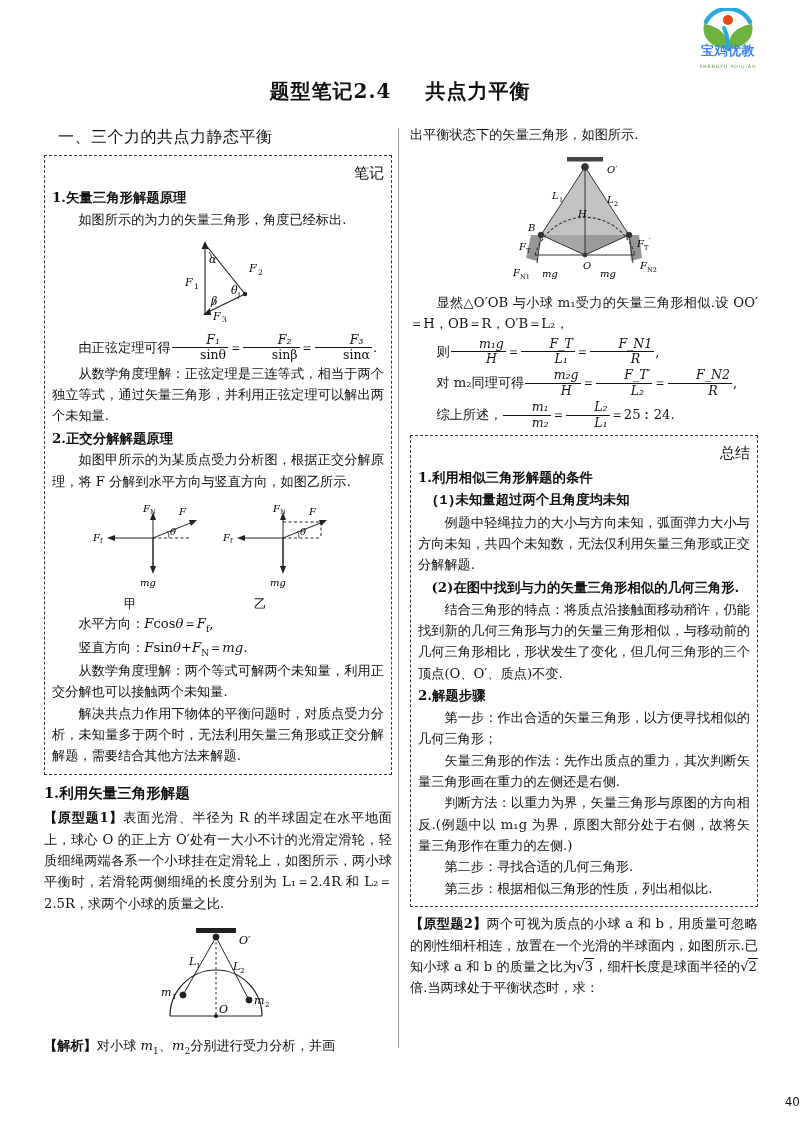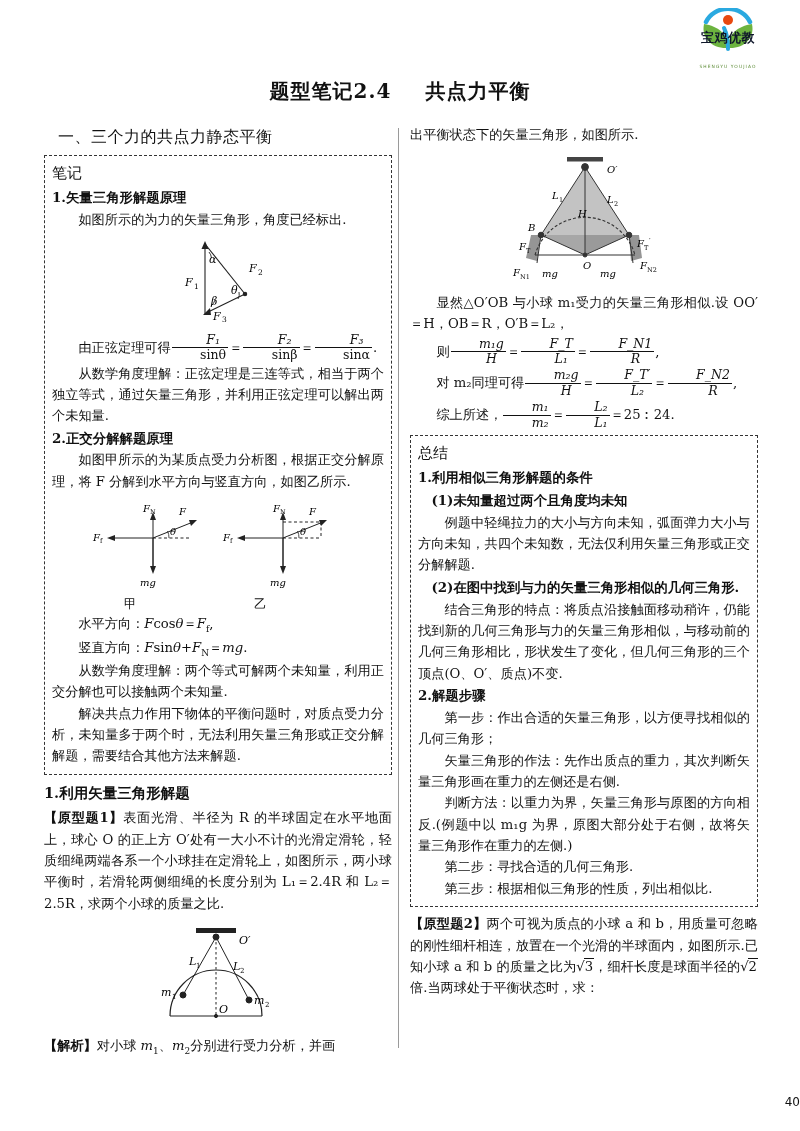--- a/index.html
+++ b/index.html
@@ -26,26 +26,26 @@
   .logo {
     position: absolute;
     top: 8px;
     right: 24px;
     width: 96px;
     height: 62px;
   }
   .logo-name {
     position: absolute;
     left: 0; right: 0;
-    bottom: 26px;
+    bottom: 13px;
     text-align: center;
     font-family: "DejaVu Sans", "Liberation Sans", sans-serif;
     font-size: 13px;
     font-weight: bold;
-    color: #0f172a;
+    color: #3b82f6;
     letter-spacing: 0.5px;
     line-height: 1;
   }
   .logo-sub {
     position: absolute;
     left: 0; right: 0;
     bottom: 1px;
     text-align: center;
     font-family: "DejaVu Sans", "Liberation Sans", sans-serif;
     font-size: 4.4px;
@@ -104,21 +104,21 @@
     margin: 6px 0 3px 0;
   }
 
   
   .note-box {
     border: 1px dashed #333;
     padding: 4px 7px 7px 7px;
     margin: 0 0 6px 0;
   }
   .note-title {
-    text-align: left;
+    text-align: right;
     font-size: 15px;
     margin: 1px 0 2px 0;
   }
   p { margin: 0; }
   .indent { text-indent: 2em; }
   .just { text-align: justify; text-align-last: left; }
 
   
   .mi { font-family: "DejaVu Serif", "Liberation Serif", serif; font-style: italic; }
   .mu { font-family: "DejaVu Serif", "Liberation Serif", serif; font-style: normal; }
@@ -374,21 +374,21 @@
       <span>对 m₂同理可得</span><span class="frac"><span class="num mi">m₂g</span><span class="den mi">H</span></span>＝<span class="frac"><span class="num mi">F_T′</span><span class="den mi">L₂</span></span>＝<span class="frac"><span class="num mi">F_N2</span><span class="den mi">R</span></span>,
     </p>
 
     <p class="eqline">
       <span>综上所述，</span><span class="frac"><span class="num mi">m₁</span><span class="den mi">m₂</span></span>＝<span class="frac"><span class="num mi">L₂</span><span class="den mi">L₁</span></span><span>＝25︰24.</span>
     </p>
 
     <div class="note-box" style="margin-top:5px;">
       <p class="note-title">总结</p>
       <p class="sub-h">1.利用相似三角形解题的条件</p>
-      <p class="sub-h" style="text-indent:1em;">(1)未知量超过两个且角度均未知</p>
+      <p class="sub-h" style="text-indent:1em;font-family:Liberation Mono, monospace;">(1)未知量超过两个且角度均未知</p>
       <p class="indent just">例题中轻绳拉力的大小与方向未知，弧面弹力大小与方向未知，共四个未知数，无法仅利用矢量三角形或正交分解解题.</p>
       <p class="sub-h just" style="text-indent:1em;">(2)在图中找到与力的矢量三角形相似的几何三角形.</p>
       <p class="indent just">结合三角形的特点：将质点沿接触面移动稍许，仍能找到新的几何三角形与力的矢量三角形相似，与移动前的几何三角形相比，形状发生了变化，但几何三角形的三个顶点(O、O′、质点)不变.</p>
       <p class="sub-h">2.解题步骤</p>
       <p class="indent just">第一步：作出合适的矢量三角形，以方便寻找相似的几何三角形；</p>
       <p class="indent just">矢量三角形的作法：先作出质点的重力，其次判断矢量三角形画在重力的左侧还是右侧.</p>
       <p class="indent just">判断方法：以重力为界，矢量三角形与原图的方向相反.(例题中以 m₁g 为界，原图大部分处于右侧，故将矢量三角形作在重力的左侧.)</p>
       <p class="indent just">第二步：寻找合适的几何三角形.</p>
       <p class="indent just">第三步：根据相似三角形的性质，列出相似比.</p>
     </div>

